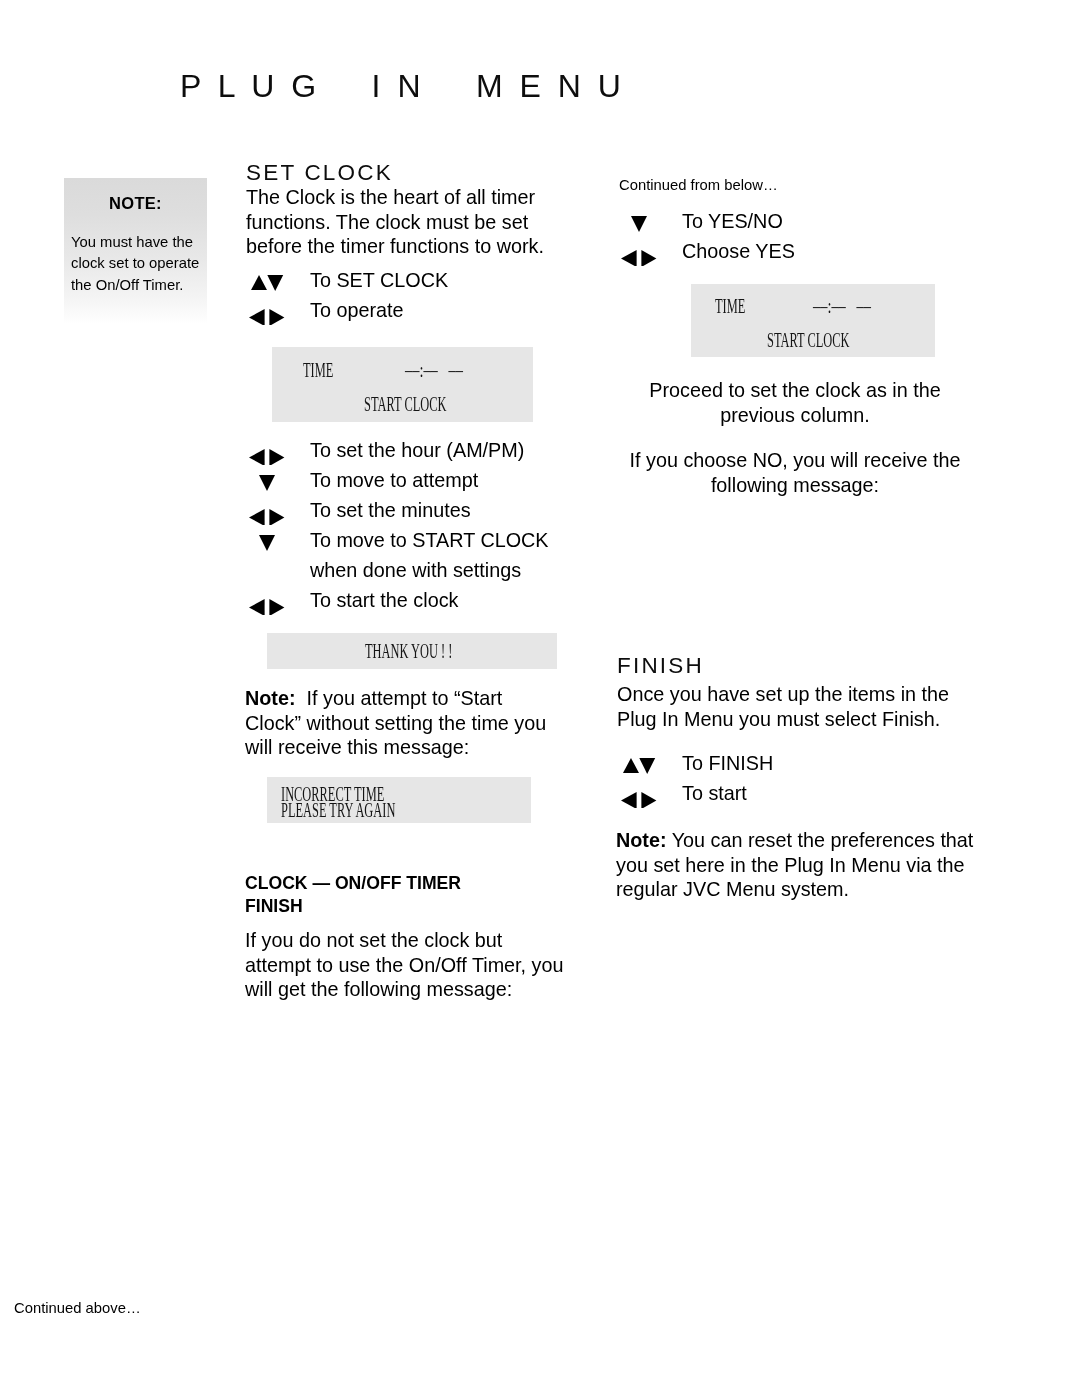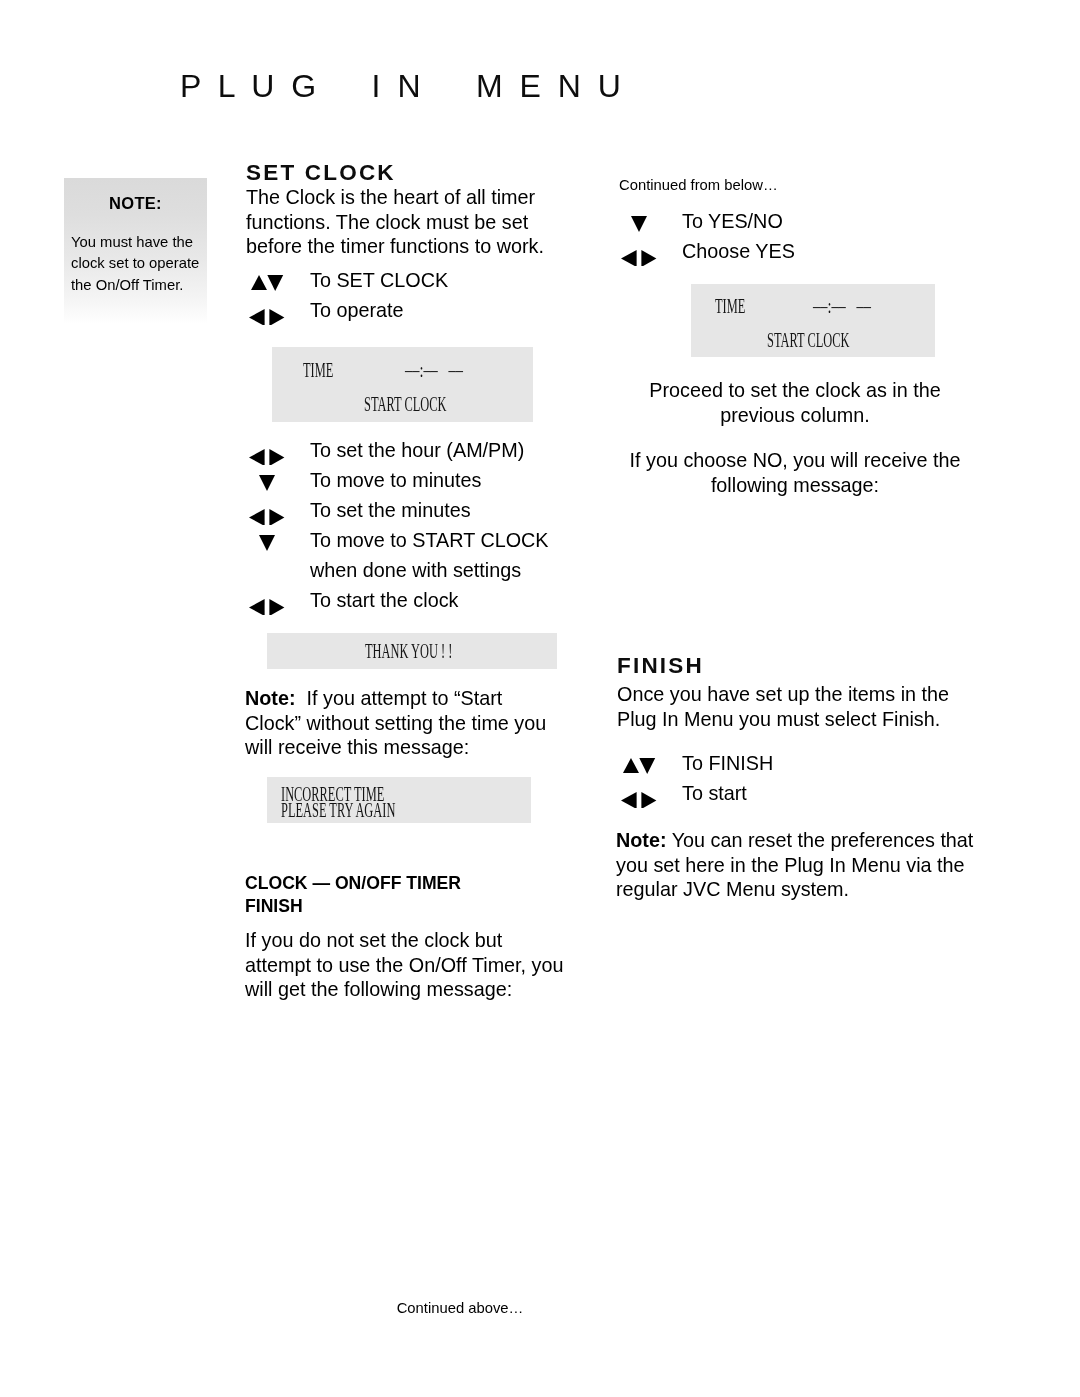--- a/index.html
+++ b/index.html
@@ -29,21 +29,21 @@
     font-size:16.5px;font-weight:bold;letter-spacing:0.3px;color:#000;
   }
   .nb-body{
     position:absolute;left:7px;top:54px;width:138px;
     font-size:14.8px;line-height:21.3px;font-weight:400;color:#000;
   }
 
   
   .tb{position:absolute;}
   h2.sect{
-    margin:0;font-size:22.5px;font-weight:700;letter-spacing:2.2px;
+    margin:0;font-size:22.5px;font-weight:400;letter-spacing:2.2px;
     line-height:26px;color:#0d0d0d;
   }
   p.body{margin:0;font-size:19.8px;line-height:24.6px;font-weight:400;color:#000;}
   p.bodyc{margin:0;font-size:19.8px;line-height:24.6px;font-weight:400;text-align:center;color:#000;}
   h3.sub{margin:0;font-size:17.6px;font-weight:bold;line-height:22.6px;color:#000;}
   .small{font-size:14.8px;line-height:20px;color:#000;}
   b.nb{font-weight:bold;}
 
   
   .krow{position:absolute;height:30px;}
@@ -54,21 +54,21 @@
   
   .dbox{position:absolute;background:#e6e6e6;}
   .dtxt{
     position:absolute;white-space:pre;
     font-family:"Liberation Serif",serif;
     font-weight:400;color:#151515;
     transform-origin:left top;
   }
 
   .footer{
-    position:absolute;left:0;top:1300px;width:892px;text-align:center;
+    position:absolute;left:0;top:1300px;width:892px;text-align:left;
     font-size:14.8px;color:#000;
   }
   .footer span{position:relative;left:14px;}
 </style>
 </head>
 <body>
 
 <div class="page">
 
   <div class="tv-icon" id="tvicon"></div>
@@ -115,21 +115,21 @@
         </svg>
       </span>
     <span class="klbl">To set the hour (AM/PM)</span>
   </div>
   <div class="krow" style="left:248px;top:465px;">
     <span class="kicons">
         <svg width="46" height="30" viewBox="0 0 46 30">
           <polygon points="11,10 27,10 19,26"></polygon>
         </svg>
       </span>
-    <span class="klbl">To move to minutes</span>
+    <span class="klbl">To move to attempt</span>
   </div>
   <div class="krow" style="left:248px;top:495px;">
     <span class="kicons">
         <svg width="46" height="30" viewBox="0 0 46 30">
           <polygon points="1,22.5 16.6,14 16.6,31"></polygon>
           <polygon points="21.4,14 21.4,31 36.4,22.5"></polygon>
         </svg>
       </span>
     <span class="klbl">To set the minutes</span>
   </div>

